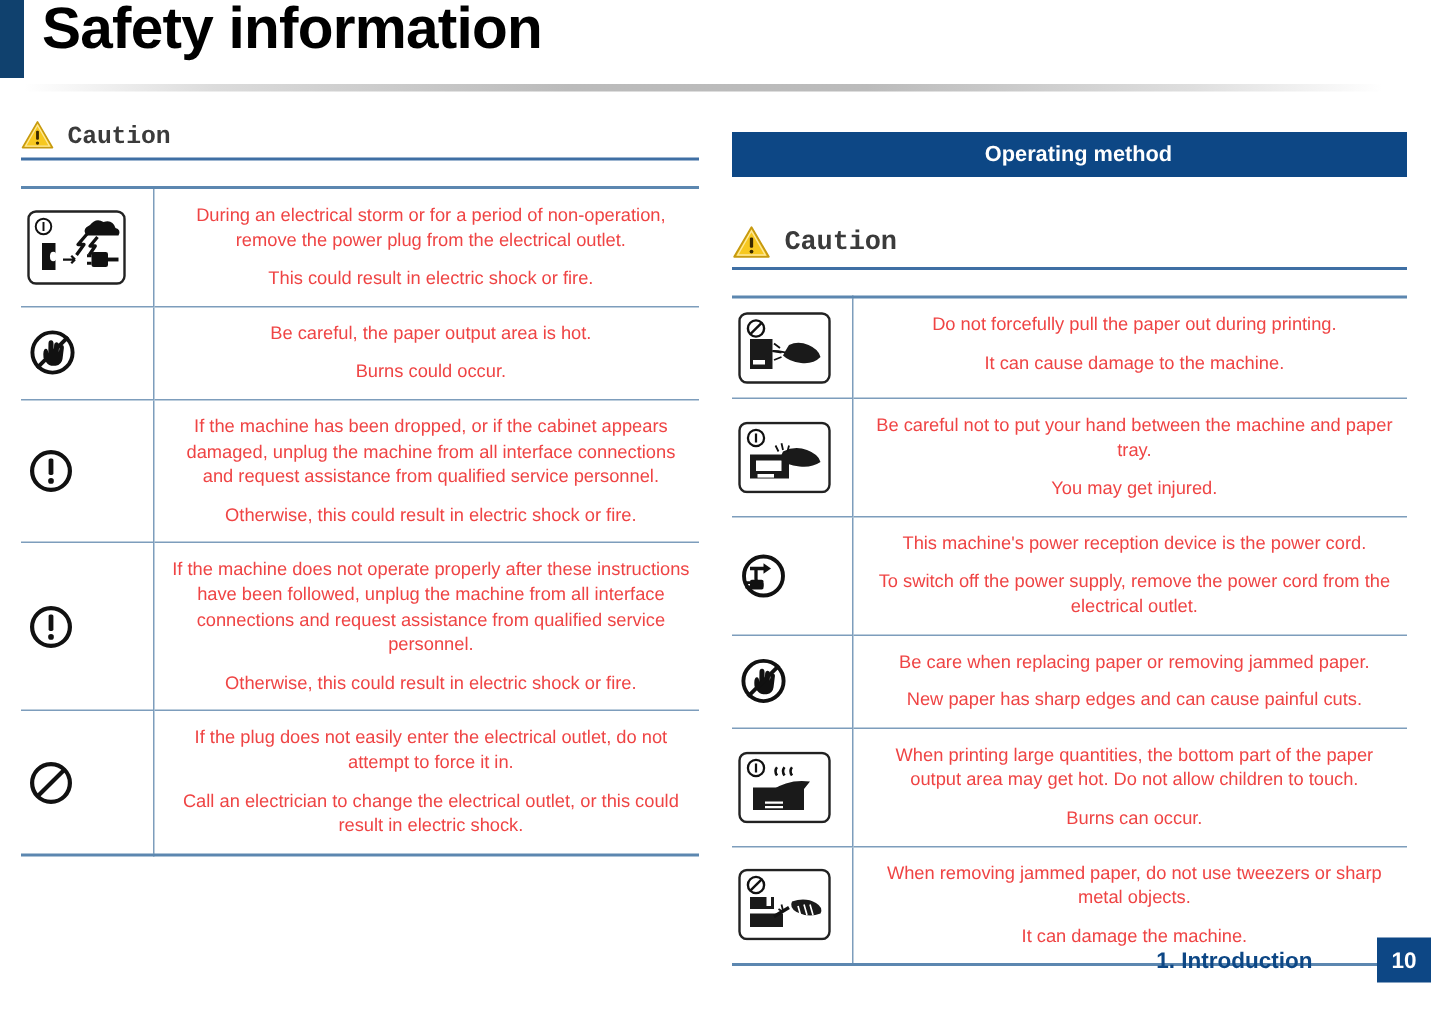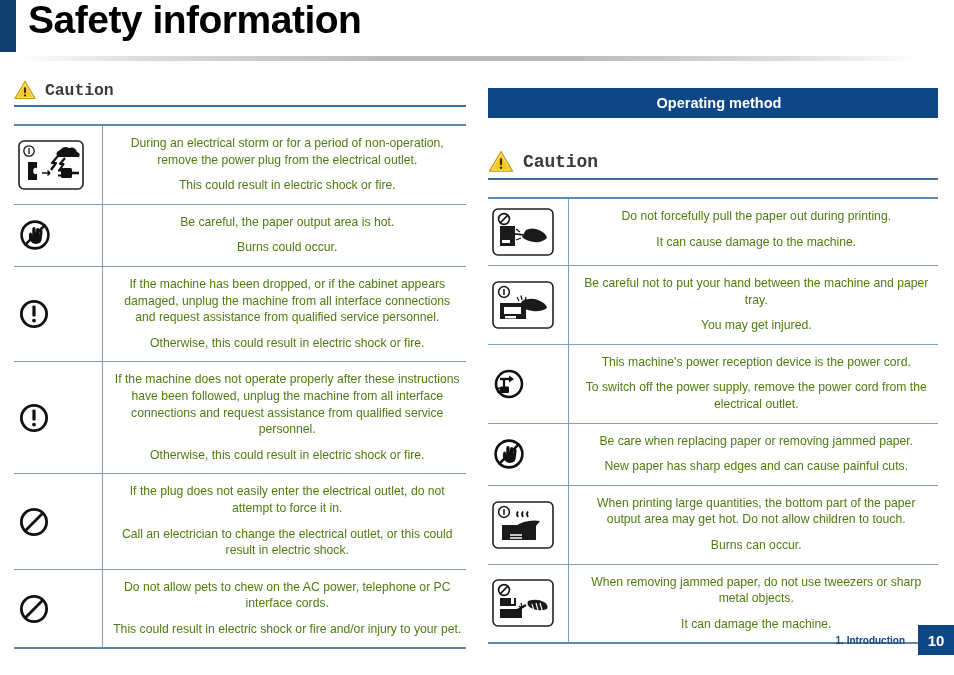--- a/index.html
+++ b/index.html
@@ -83,39 +83,39 @@
   }
   .col-right td.ico-cell { width: 80px; }
   td.txt-cell {
     padding: 9px 4px 10px 10px;
     vertical-align: top;
   }
   td.txt-cell p {
     margin: 0 0 9px 0;
     font-size: 12.2px;
     line-height: 16.6px;
-    color: #4d7c0f;
+    color: #ef4444;
   }
   td.txt-cell p:last-child { margin-bottom: 0; }
 
   
   .footer {
     position: absolute; right: 0; bottom: 20px;
     display: flex; align-items: center;
   }
   .footer-chapter {
-    font-size: 10px; font-weight: bold;
+    font-size: 15px; font-weight: bold;
     color: #0d4785;
     margin-right: 13px;
   }
   .footer-pagenum {
     background: #0d4785; color: #ffffff;
     font-size: 15px; font-weight: bold;
     width: 36px; height: 30px;
-    display: flex; align-items: center; justify-content: center;
+    display: flex; align-items: center; justify-content: center; margin-left: 30px;
   }
 
   svg { display: block; }
 </style>
 </head>
 <body>
 
 <div class="page">
 
   <div class="title-accent"></div>
@@ -220,34 +220,20 @@
                 <path d="M7.1 24.9 L24.9 7.1" stroke="#111" stroke-width="2.8"></path>
               </svg>
             </span>
           </td>
           <td class="txt-cell">
             <p>If the plug does not easily enter the electrical outlet, do not attempt to force it in.</p>
             <p>Call an electrician to change the electrical outlet, or this could result in electric shock.</p>
           </td>
         </tr>
 
-        <tr>
-          <td class="ico-cell">
-            <span>
-              <svg width="32" height="32" viewBox="0 0 32 32">
-                <circle cx="16" cy="16" r="12.6" fill="none" stroke="#111" stroke-width="2.8"></circle>
-                <path d="M7.1 24.9 L24.9 7.1" stroke="#111" stroke-width="2.8"></path>
-              </svg>
-            </span>
-          </td>
-          <td class="txt-cell">
-            <p>Do not allow pets to chew on the AC power, telephone or PC interface cords.</p>
-            <p>This could result in electric shock or fire and/or injury to your pet.</p>
-          </td>
-        </tr>
       </tbody>
     </table>
   </div>
 
   <div class="col-right">
     <div class="section-banner">Operating method</div>
 
     <div style="height:32px"></div>
 
     <div class="caution-head">

